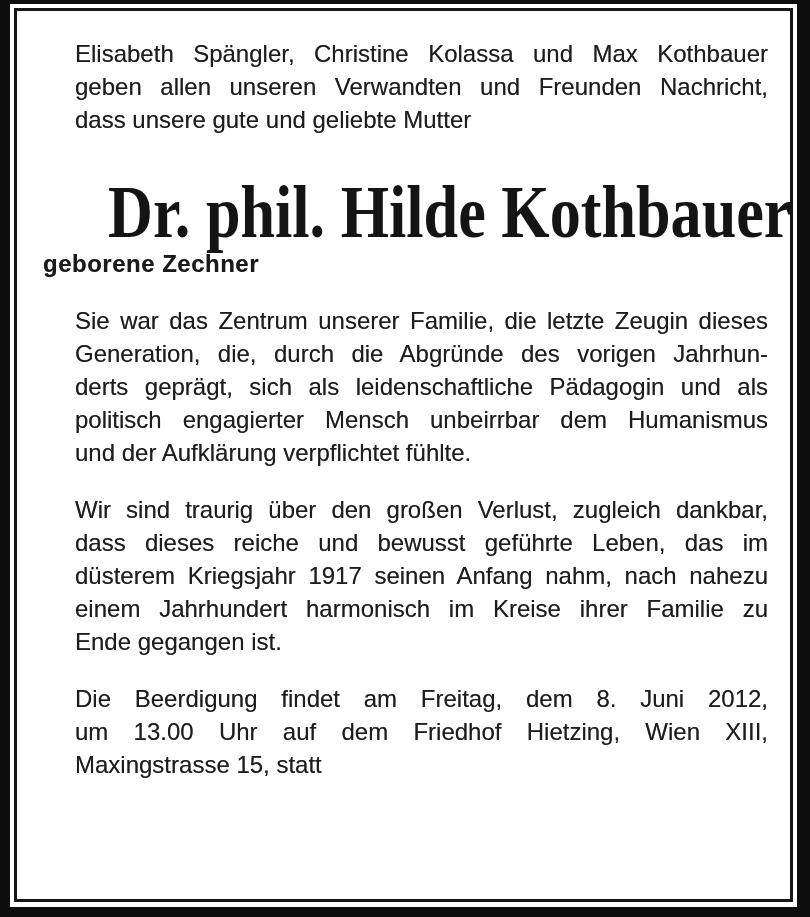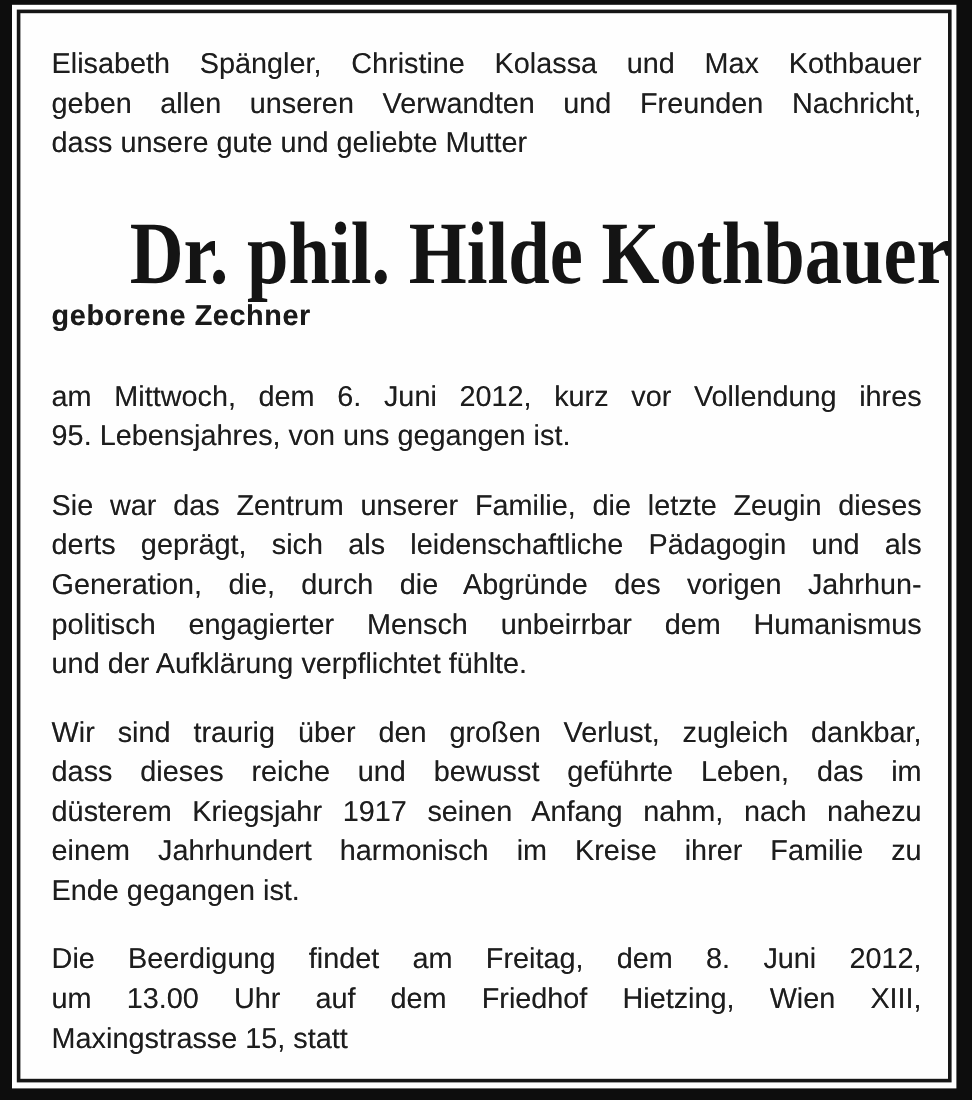--- a/index.html
+++ b/index.html
@@ -26,21 +26,21 @@
     overflow: hidden;
   }
 
   .par {
     font-family: "Liberation Sans", "DejaVu Sans", sans-serif;
     font-size: 24px;
     line-height: 33px;
     color: #1d1d1d;
     text-shadow: 0 0 0.5px rgba(25,25,25,0.55);
   }
-  .par .line { text-align: justify; }
+  .par .line { text-align: justify; margin-left: 32px; }
   .par .line.fill { text-align-last: justify; }
 
   .deceased-name {
     margin: 44px 0 0 0;
     text-align: center;
     white-space: nowrap;
     font-family: "Liberation Serif", "DejaVu Serif", serif;
     font-weight: 700;
     font-size: 74px;
     line-height: 64px;
@@ -81,29 +81,25 @@
           <div class="line fill">geben allen unseren Verwandten und Freunden Nachricht,</div>
           <div class="line">dass unsere gute und geliebte Mutter</div>
         </div>
 
       <h1 class="deceased-name">
         <span class="name-scale">Dr. phil. Hilde Kothbauer</span>
       </h1>
 
       <div class="maiden-name">geborene Zechner</div>
 
-      <div class="par p-date">
-          <div class="line fill">am Mittwoch, dem 6. Juni 2012, kurz vor Vollendung ihres</div>
-          <div class="line">95. Lebensjahres, von uns gegangen ist.</div>
-        </div>
 
       <div class="par p-tribute">
           <div class="line fill">Sie war das Zentrum unserer Familie, die letzte Zeugin dieses</div>
+          <div class="line fill">Generation, die, durch die Abgründe des vorigen Jahrhun-</div>
           <div class="line fill">derts geprägt, sich als leidenschaftliche Pädagogin und als</div>
-          <div class="line fill">Generation, die, durch die Abgründe des vorigen Jahrhun-</div>
           <div class="line fill">politisch engagierter Mensch unbeirrbar dem Humanismus</div>
           <div class="line">und der Aufklärung verpflichtet fühlte.</div>
         </div>
 
       <div class="par p-gratitude">
           <div class="line fill">Wir sind traurig über den großen Verlust, zugleich dankbar,</div>
           <div class="line fill">dass dieses reiche und bewusst geführte Leben, das im</div>
           <div class="line fill">düsterem Kriegsjahr 1917 seinen Anfang nahm, nach nahezu</div>
           <div class="line fill">einem Jahrhundert harmonisch im Kreise ihrer Familie zu</div>
           <div class="line">Ende gegangen ist.</div>

